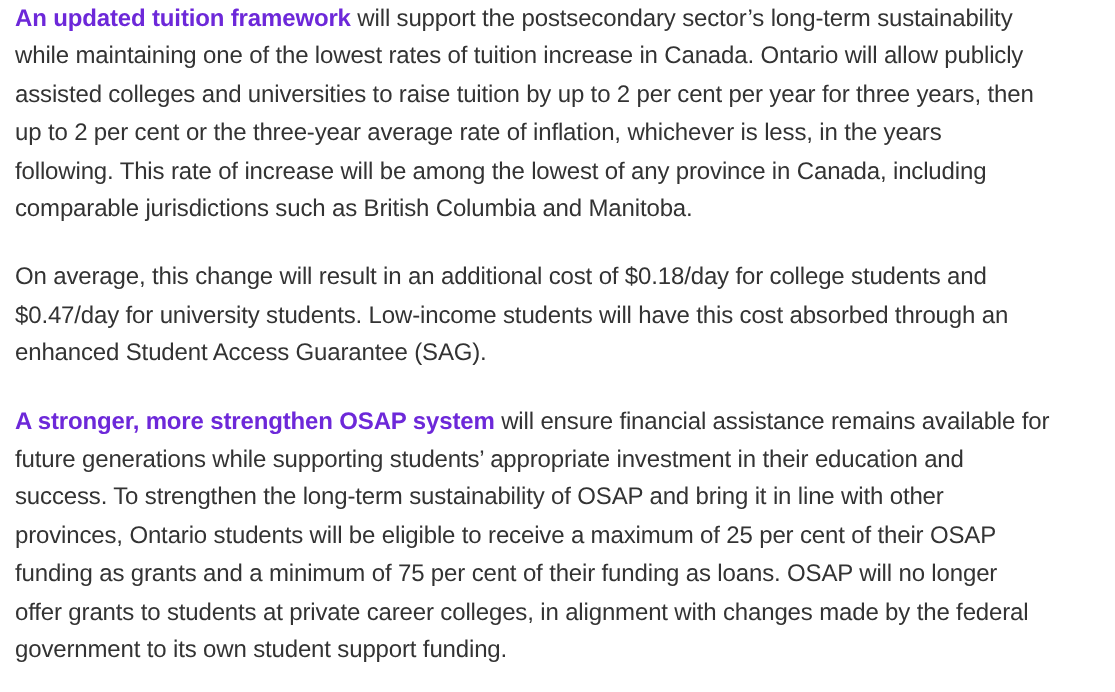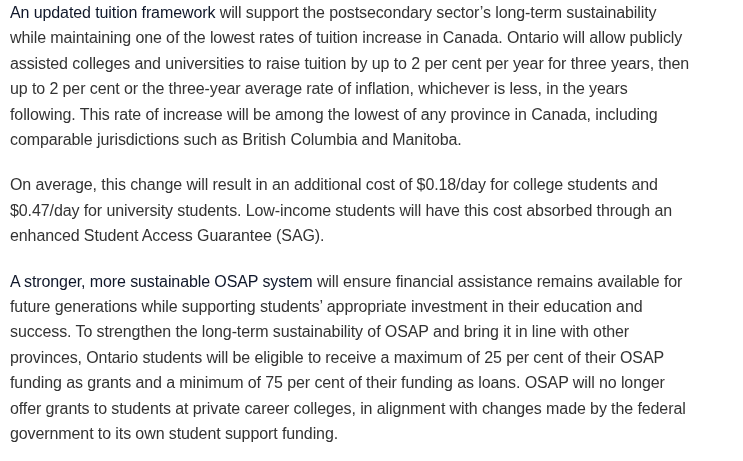--- a/index.html
+++ b/index.html
@@ -19,42 +19,42 @@
     font-size: 16px;
     line-height: 25.4px;
     letter-spacing: -0.1px;
     color: #333333;
   }
   p.para {
     margin: 0 0 20px 0;
     white-space: pre;       
   }
   p.para strong {
-    font-weight: 400;
-    color: #0f172a;
+    font-weight: 700;
+    color: #6d28d9;
     text-align: center;
   }
 </style>
 </head>
 <body>
 
 <main class="doc">
 
   <p class="para"><strong>An updated tuition framework</strong><span> will support the postsecondary sector’s long-term sustainability
 while maintaining one of the lowest rates of tuition increase in Canada. Ontario will allow publicly
 assisted colleges and universities to raise tuition by up to 2 per cent per year for three years, then
 up to 2 per cent or the three-year average rate of inflation, whichever is less, in the years
 following. This rate of increase will be among the lowest of any province in Canada, including
 comparable jurisdictions such as British Columbia and Manitoba.</span></p>
 
   <p class="para"><strong></strong><span>On average, this change will result in an additional cost of $0.18/day for college students and
 $0.47/day for university students. Low-income students will have this cost absorbed through an
 enhanced Student Access Guarantee (SAG).</span></p>
 
-  <p class="para"><strong>A stronger, more sustainable OSAP system</strong><span> will ensure financial assistance remains available for
+  <p class="para"><strong>A stronger, more strengthen OSAP system</strong><span> will ensure financial assistance remains available for
 future generations while supporting students’ appropriate investment in their education and
 success. To strengthen the long-term sustainability of OSAP and bring it in line with other
 provinces, Ontario students will be eligible to receive a maximum of 25 per cent of their OSAP
 funding as grants and a minimum of 75 per cent of their funding as loans. OSAP will no longer
 offer grants to students at private career colleges, in alignment with changes made by the federal
 government to its own student support funding.</span></p>
 
 </main>
 
 </body></html>

